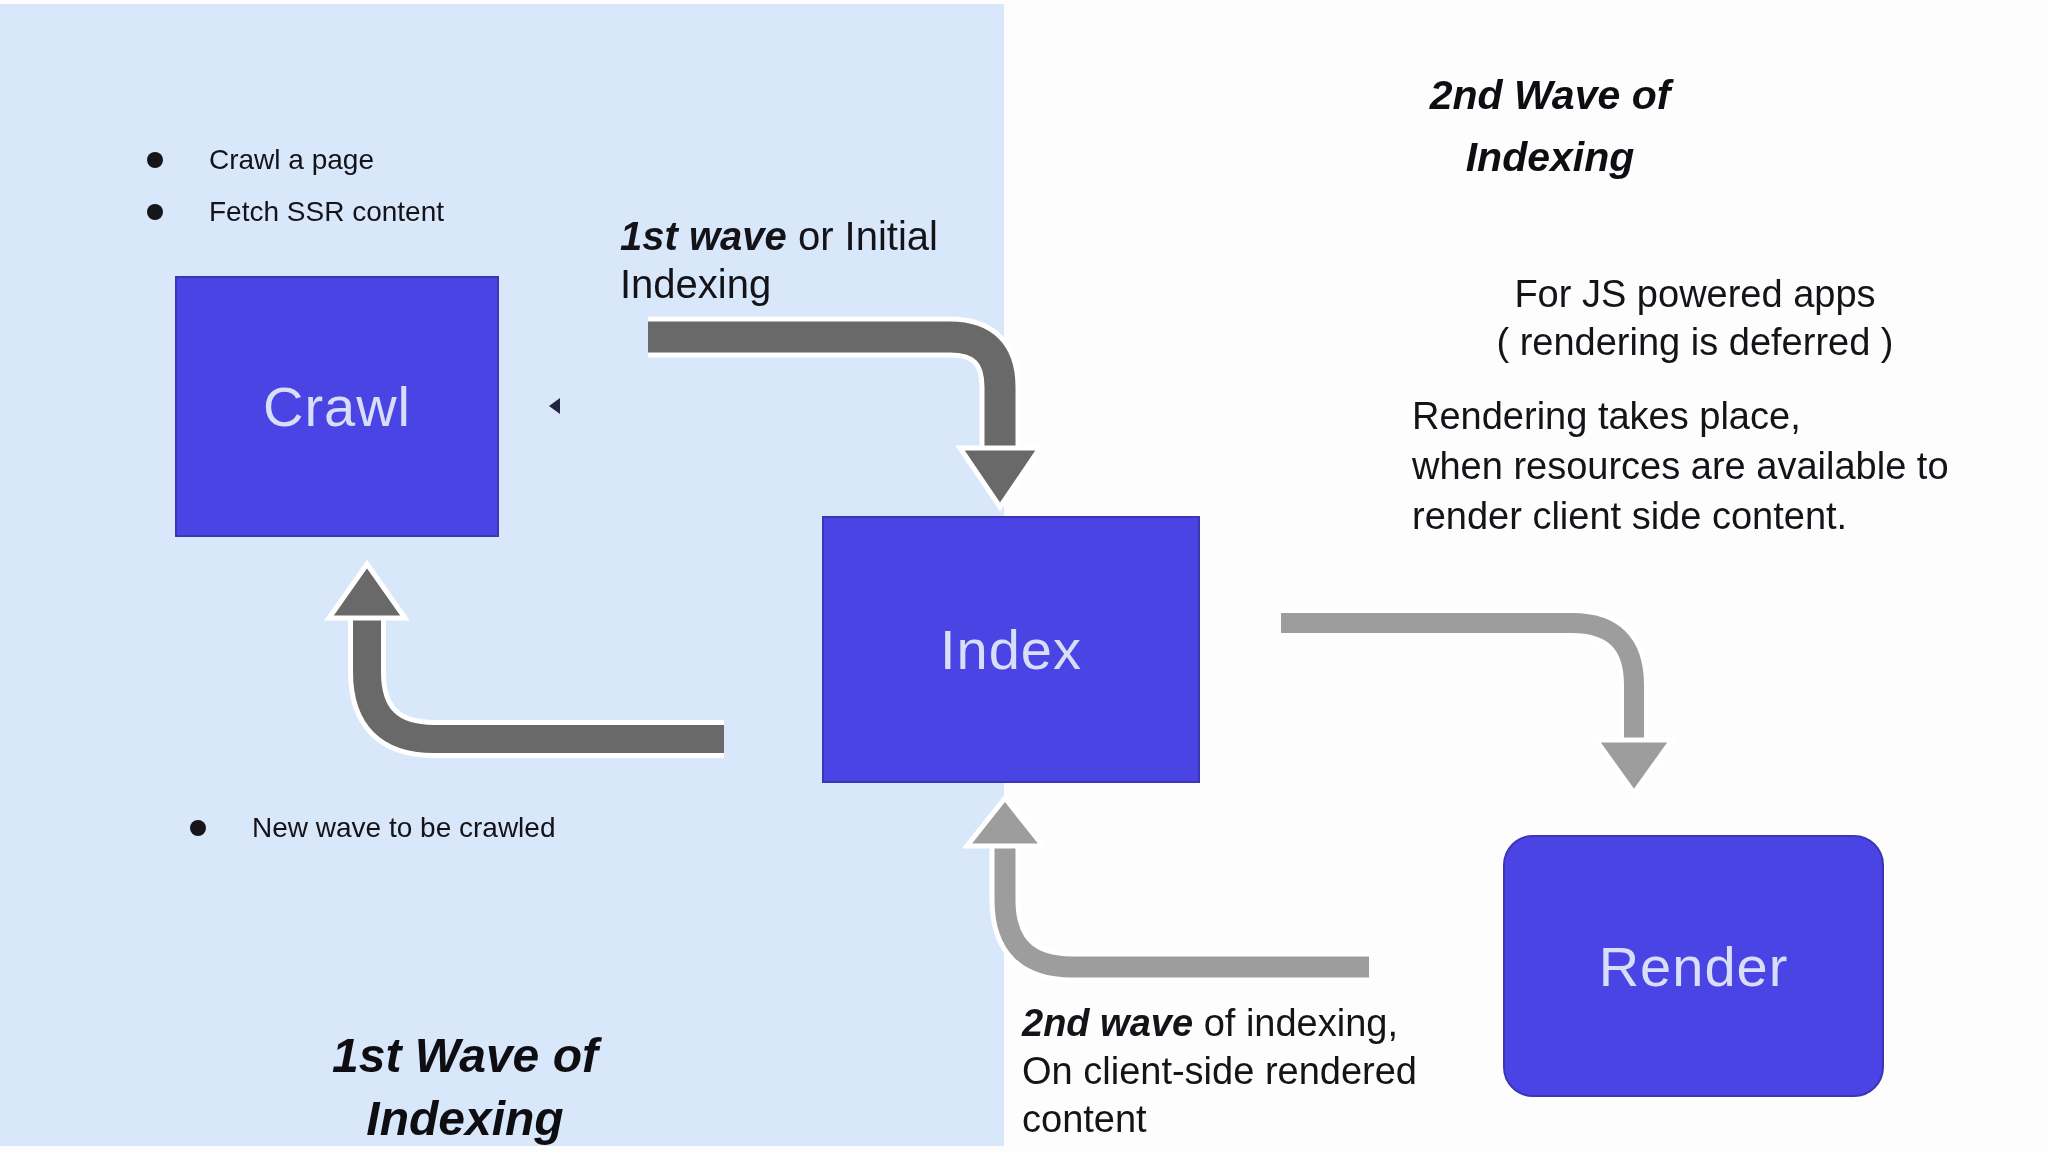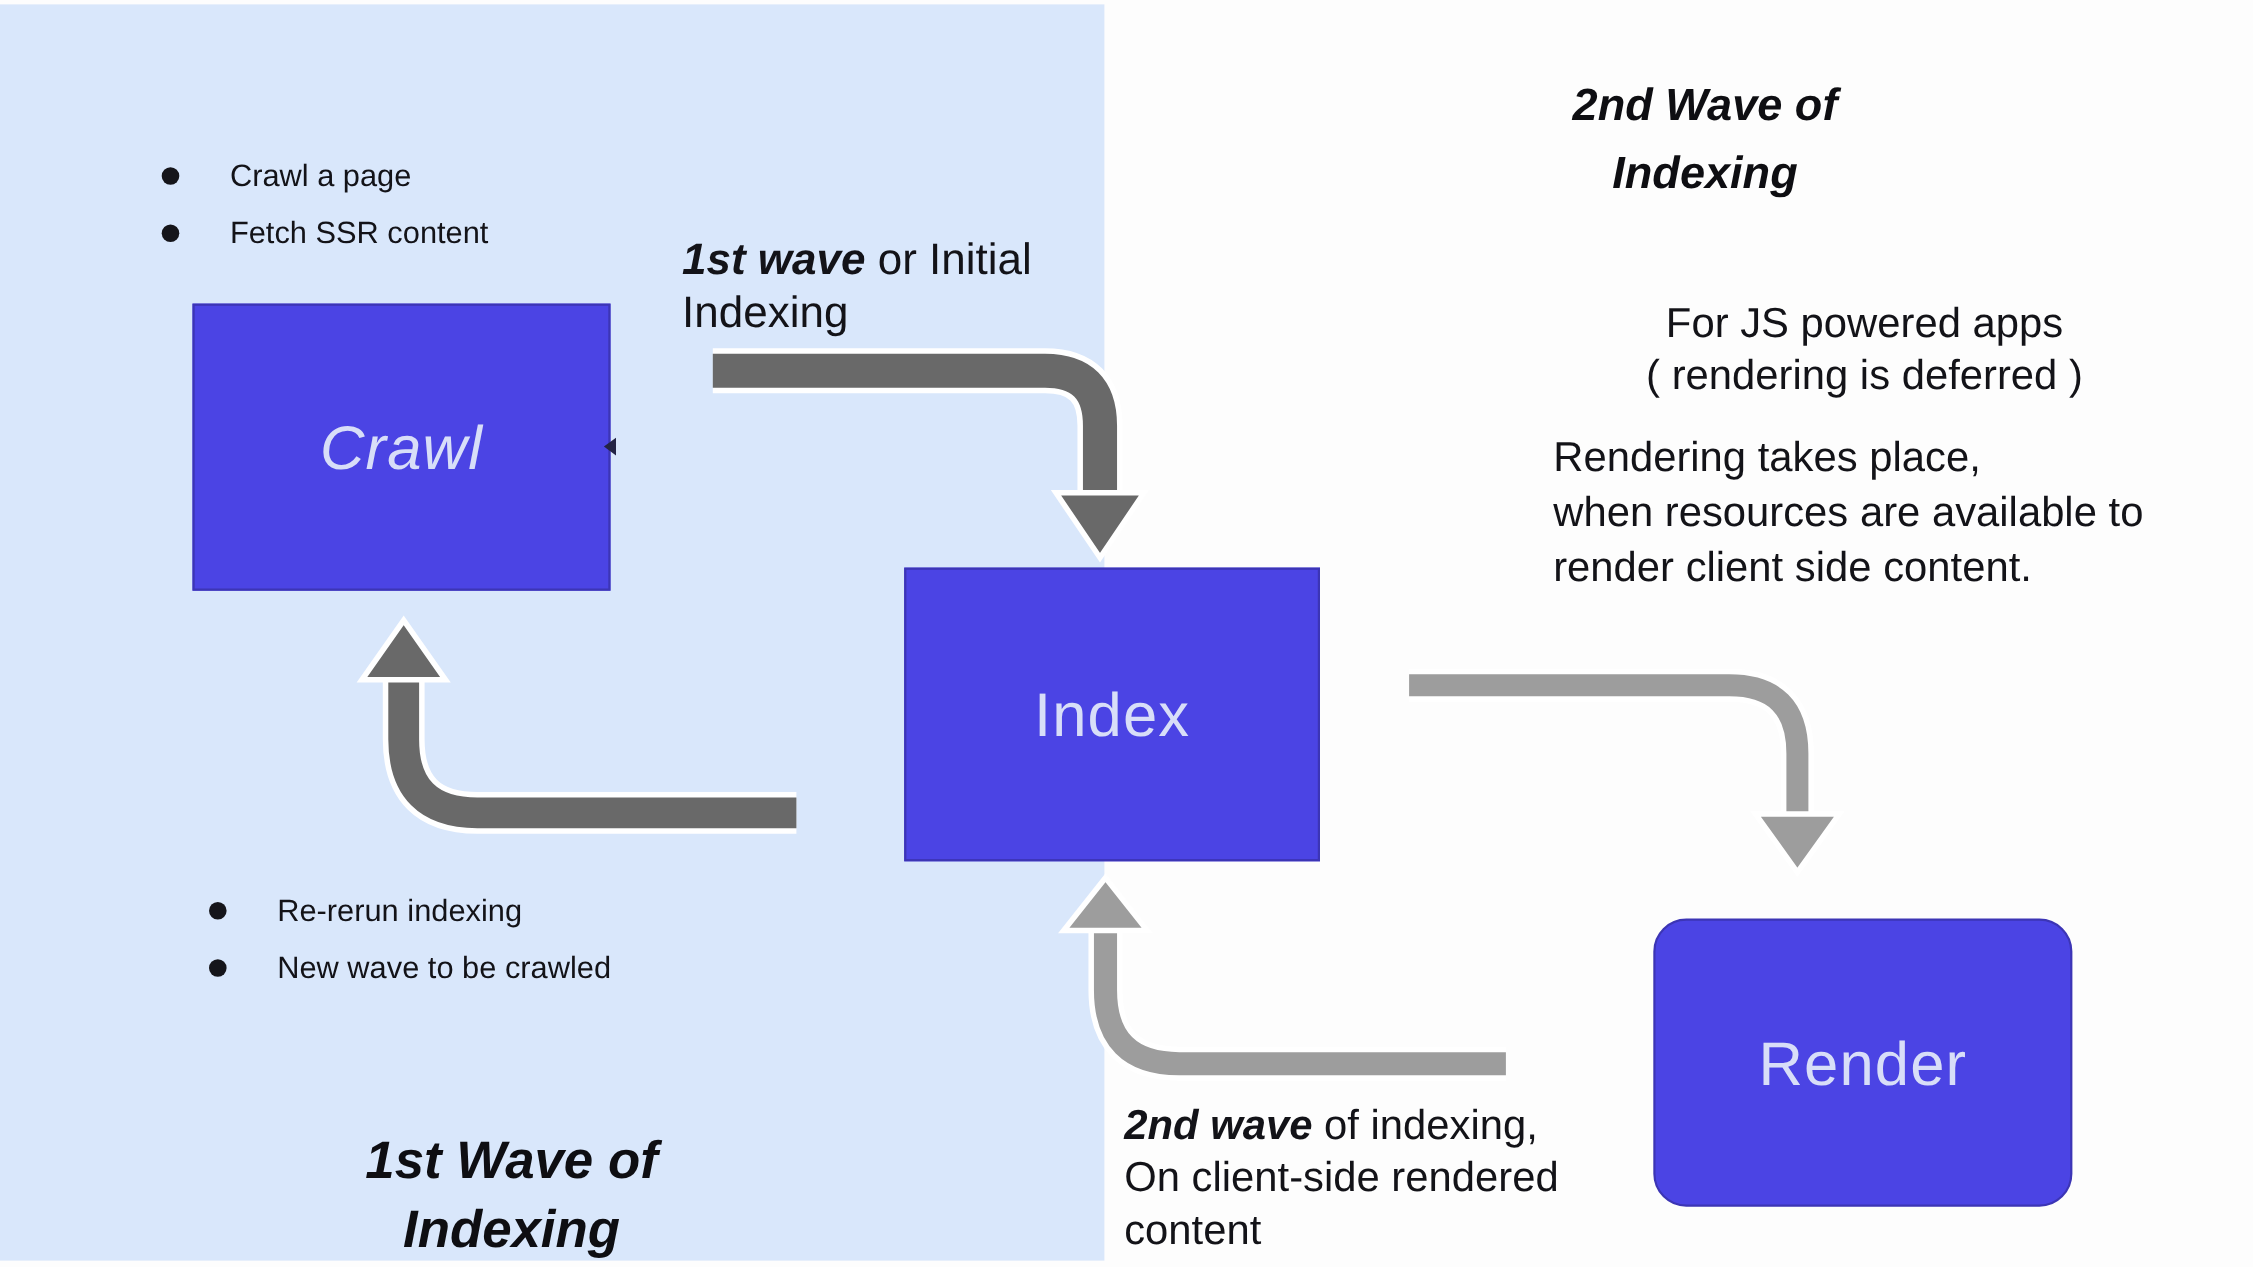--- a/index.html
+++ b/index.html
@@ -3,21 +3,21 @@
 <meta charset="utf-8">
 <style>
   html,body{margin:0;padding:0;background:#fdfdfd;}
   #canvas{position:relative;width:2048px;height:1152px;overflow:hidden;
           background:#fdfdfd;font-family:"Liberation Sans",sans-serif;color:#131318;}
   .panel-left{position:absolute;left:0;top:4px;width:1004px;height:1142px;background:#d9e7fb;}
   
   .node{position:absolute;background:#4b44e4;border:2px solid #3c35b5;box-sizing:border-box;
         display:flex;align-items:center;justify-content:center;}
   .node-label{color:#d8def8;font-size:56px;letter-spacing:1px;}
-  #node-crawl{left:175px;top:276px;width:380px;height:261px;font-style:italic;}
+  #node-crawl{left:175px;top:276px;width:324px;height:261px;}
   #node-index{left:822px;top:516px;width:378px;height:267px;}
   #node-render{left:1503px;top:835px;width:381px;height:262px;border-radius:30px;}
   
   .bullets{position:absolute;}
   #bullets-crawl{left:135px;top:134px;}
   #bullets-reindex{left:178px;top:802px;}
   .bullet-row{display:flex;align-items:center;height:52px;}
   .dot{width:16px;height:16px;border-radius:50%;background:#15151a;margin:0 46px 0 12px;flex:none;}
   .bullet-text{font-size:28px;white-space:nowrap;}
   
@@ -95,24 +95,20 @@
     </div>
     <div class="bullet-row">
       <span class="dot"></span>
       <span class="bullet-text">Fetch SSR content</span>
     </div>
   </div>
 
   <div class="bullets" id="bullets-reindex">
     <div class="bullet-row">
       <span class="dot"></span>
-      <span class="bullet-text">Re-rerun indexing</span>
-    </div>
-    <div class="bullet-row">
-      <span class="dot"></span>
       <span class="bullet-text">New wave to be crawled</span>
     </div>
   </div>
 
   <div class="ann" id="ann-first-wave">
     <div><span class="b">1st wave</span><span> or Initial</span></div>
     <div>Indexing</div>
   </div>
 
   <div class="ann" id="ann-second-wave">

